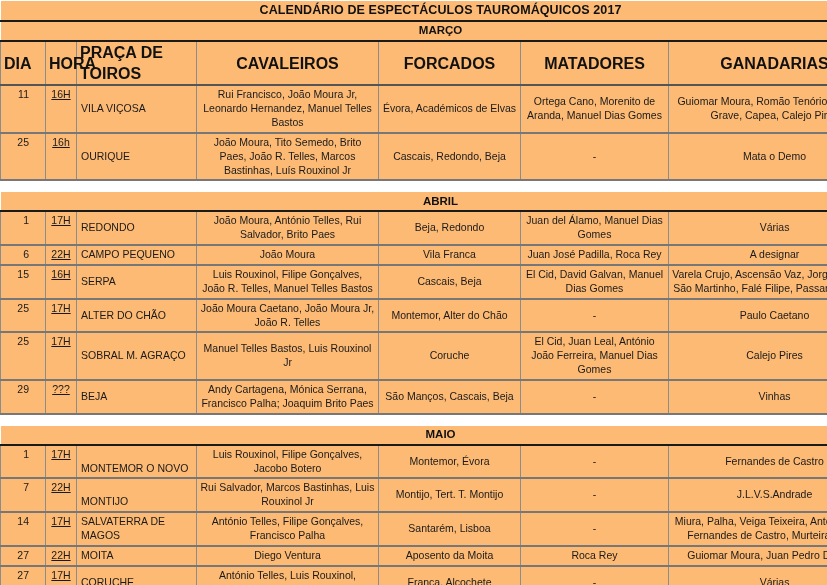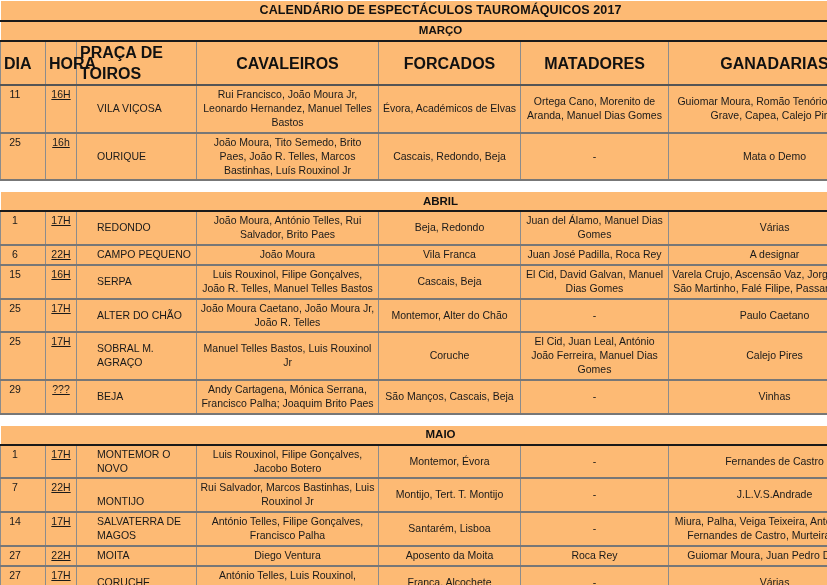--- a/index.html
+++ b/index.html
@@ -101,34 +101,34 @@
   }
   .head-row td.h-dia,
   .head-row td.h-hora,
   .head-row td.h-praca {
     text-align: left;
     padding-left: 3px;
   }
 
   
   td.dia {
-    text-align: center;
+    text-align: right;
     padding-right: 16px;
     vertical-align: top;
     padding-top: 2px;
   }
   td.hora {
     text-align: center;
     vertical-align: top;
     padding-top: 2px;
     text-decoration: underline;
   }
   td.praca {
     text-align: left;
-    padding-left: 20px;
+    padding-left: 4px;
   }
   td.praca.bottom { vertical-align: bottom; padding-bottom: 2px; margin-top: 7px; }
   td.cav, td.forc, td.mat, td.gan {
     text-align: center;
     padding: 2px 3px;
   }
 
   .row-sep td { border-top: 2px solid #777777; }
 
   

